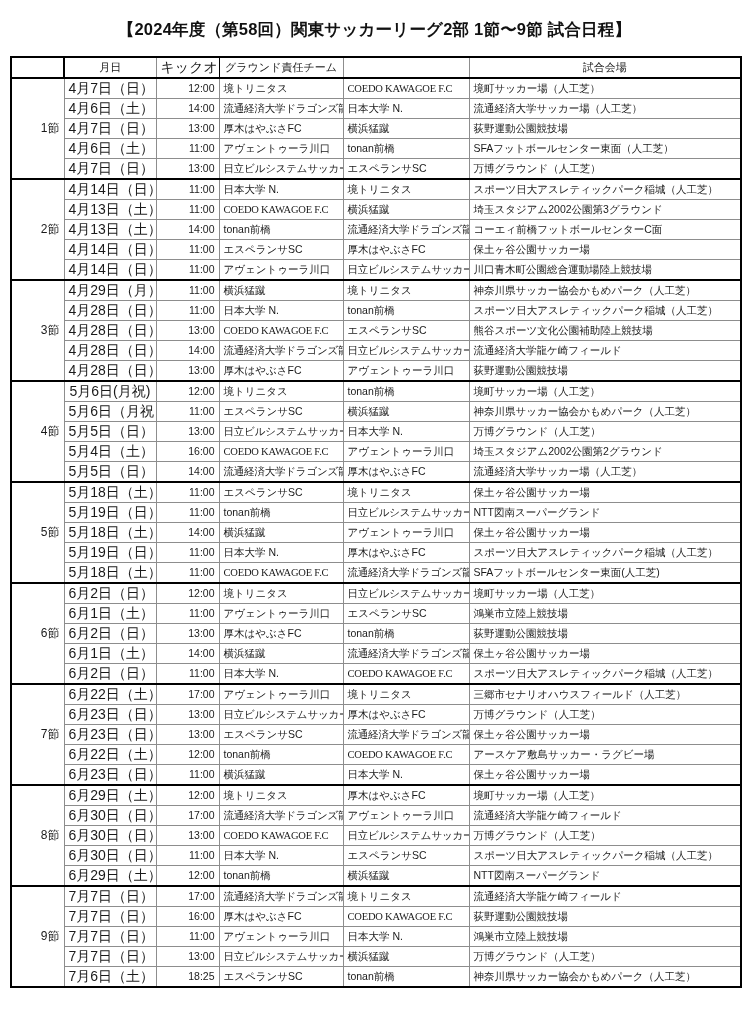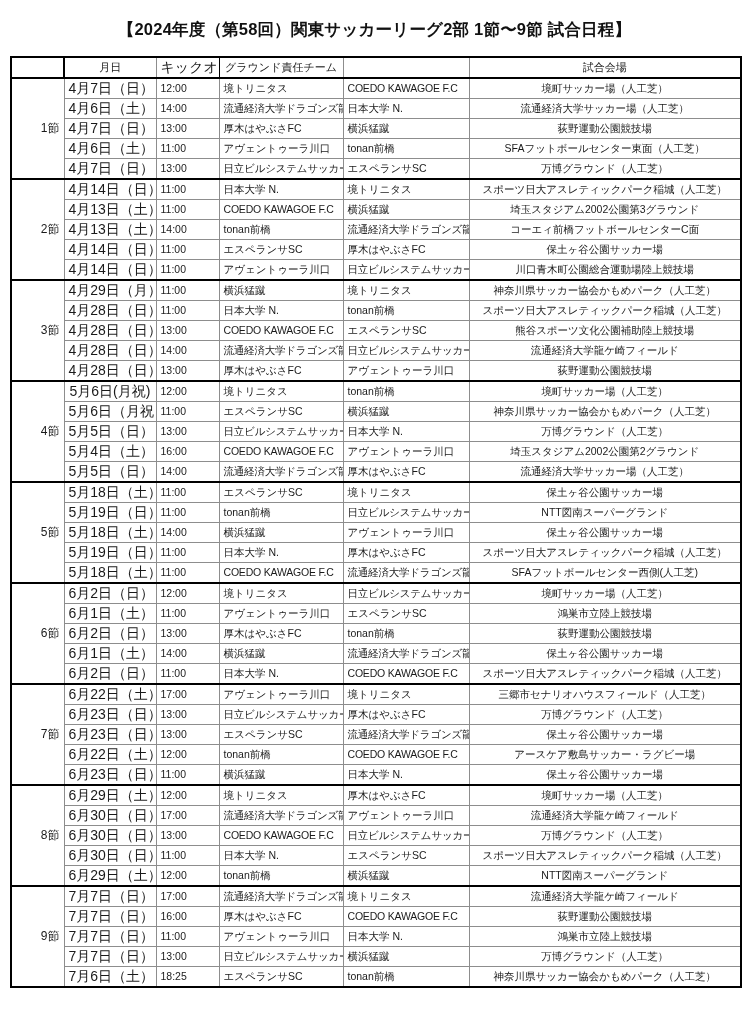--- a/index.html
+++ b/index.html
@@ -95,52 +95,53 @@
   thead th.th-round {
     border-right: 2.2px solid #000000;
     border-left: none;
   }
 
   td.date-cell {
     text-align: center;
     font-size: 14px;
   }
   td.kick-cell {
-    text-align: left;
+    text-align: right;
     font-size: 10.5px;
     border-right: 1.6px solid #000000;
   }
   thead th.th-kick {
     border-right: 1.6px solid #000000;
   }
   td.home-cell {
     text-align: left;
     font-size: 10.5px;
   }
   td.away-cell {
     text-align: left;
     font-size: 10.5px;
     border-left: 1.6px solid #000000;
   }
   thead th.th-away {
     border-left: 1.6px solid #000000;
   }
   td.venue-cell {
-    text-align: center;
+    text-align: left;
     font-size: 10.5px;
     border-left: 1.6px solid #000000;
   }
   thead th.th-venue {
     border-left: 1.6px solid #000000;
   }
 
   
   .shrink {
     font-size: 8px;
     letter-spacing: -0.2px;
+    font-family: Liberation Serif, serif;
   }
 </style>
 </head>
 <body>
 
 <div class="page">
 
   <div class="page-title">【2024年度（第58回）関東サッカーリーグ2部 1節〜9節  試合日程】</div>
 
   <div class="table-wrap">
@@ -335,21 +336,21 @@
             <td class="kick-cell">11:00</td>
             <td class="home-cell">日本大学 N.</td>
             <td class="away-cell">厚木はやぶさFC</td>
             <td class="venue-cell">スポーツ日大アスレティックパーク稲城（人工芝）</td>
           </tr>
           <tr>
             <td class="date-cell">5月18日（土）</td>
             <td class="kick-cell">11:00</td>
             <td class="home-cell shrink">COEDO KAWAGOE F.C</td>
             <td class="away-cell shrink">流通経済大学ドラゴンズ龍ケ崎</td>
-            <td class="venue-cell">SFAフットボールセンター西側(人工芝)</td>
+            <td class="venue-cell">SFAフットボールセンター東面(人工芝)</td>
           </tr>
           <tr class="block-start">
             <td class="round-cell" rowspan="5">6節</td>
             <td class="date-cell">6月2日（日）</td>
             <td class="kick-cell">12:00</td>
             <td class="home-cell">境トリニタス</td>
             <td class="away-cell shrink">日立ビルシステムサッカー部</td>
             <td class="venue-cell">境町サッカー場（人工芝）</td>
           </tr>
           <tr>

